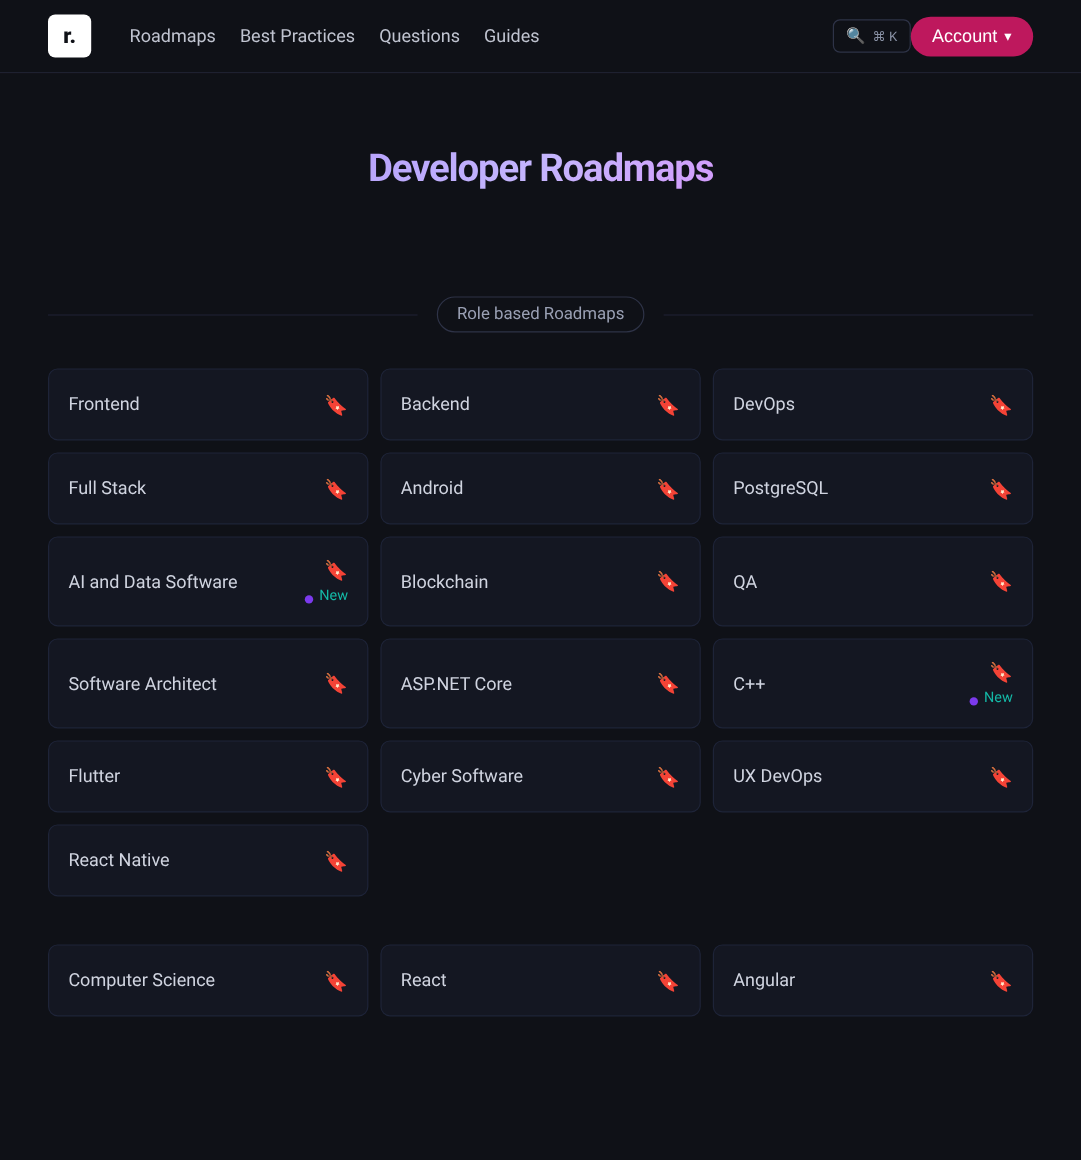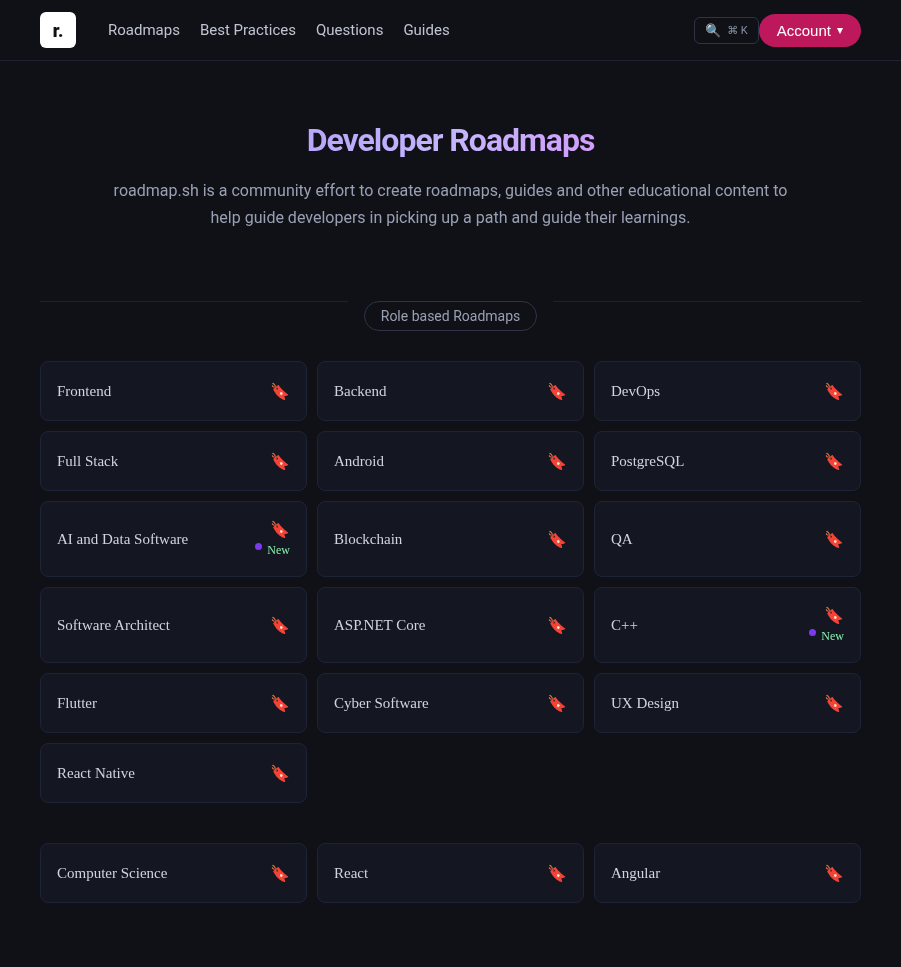--- a/index.html
+++ b/index.html
@@ -118,20 +118,21 @@
       font-size: 16px;
       color: #9aa0b4;
       line-height: 1.7;
       max-width: 680px;
       margin: 0 auto;
     }
 
     
     .section-header {
       display: flex;
+      align-items: center;
       gap: 16px;
       padding: 0 40px;
       margin: 30px 0 20px;
     }
 
     .section-line {
       flex: 1;
       height: 1px;
       background: #1e2130;
     }
@@ -144,21 +145,20 @@
       color: #9aa0b4;
       white-space: nowrap;
     }
 
     
     .roadmap-grid {
       display: grid;
       grid-template-columns: repeat(3, 1fr);
       gap: 10px;
       padding: 10px 40px;
-      font-family: Liberation Serif, serif;
     }
 
     .roadmap-card {
       background: #141722;
       border: 1px solid #1e2438;
       border-radius: 8px;
       padding: 18px 16px;
       display: flex;
       align-items: center;
       justify-content: space-between;
@@ -175,24 +175,24 @@
     }
 
     .card-bookmark {
       color: #3a4060;
       font-size: 16px;
       flex-shrink: 0;
     }
 
     .new-badge {
       display: flex;
-      align-items: flex-start;
+      align-items: flex-end;
       gap: 5px;
       font-size: 12px;
-      color: #86efac;
+      color: #14b8a6;
     }
 
     .new-dot {
       width: 7px;
       height: 7px;
       background: #7c3aed;
       border-radius: 50%;
       flex-shrink: 0;
     }
 
@@ -227,21 +227,20 @@
     <span class="kbd">⌘ K</span>
   </div>
   <button class="account-btn">
     <span>Account</span>
     <span class="chevron">▾</span>
   </button>
 </nav>
 
 <section class="hero">
   <h1 class="hero-title">Developer Roadmaps</h1>
-  <p class="hero-subtitle">roadmap.sh is a community effort to create roadmaps, guides and other educational content to help guide developers in picking up a path and guide their learnings.</p>
 </section>
 
 <div class="section-header">
   <div class="section-line"></div>
   <span class="section-label">Role based Roadmaps</span>
   <div class="section-line"></div>
 </div>
 
 <div class="roadmap-grid" id="role-grid">
 <div class="roadmap-card">
@@ -306,21 +305,21 @@
         </div>
     <div class="roadmap-card">
           <span class="card-title">Flutter</span>
           <span class="card-bookmark">🔖</span>
         </div>
     <div class="roadmap-card">
           <span class="card-title">Cyber Software</span>
           <span class="card-bookmark">🔖</span>
         </div>
     <div class="roadmap-card">
-          <span class="card-title">UX Design</span>
+          <span class="card-title">UX DevOps</span>
           <span class="card-bookmark">🔖</span>
         </div>
     <div class="roadmap-card">
           <span class="card-title">React Native</span>
           <span class="card-bookmark">🔖</span>
         </div>
   </div>
 
 <div class="skill-section">
   <div class="roadmap-grid" id="skill-grid">

